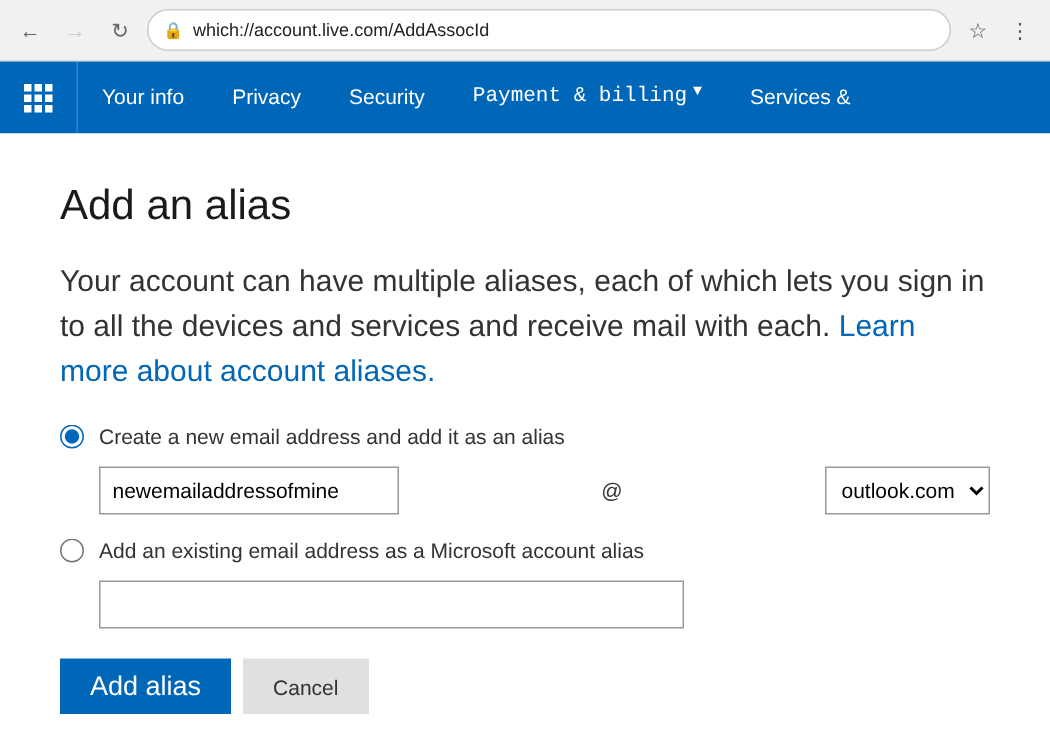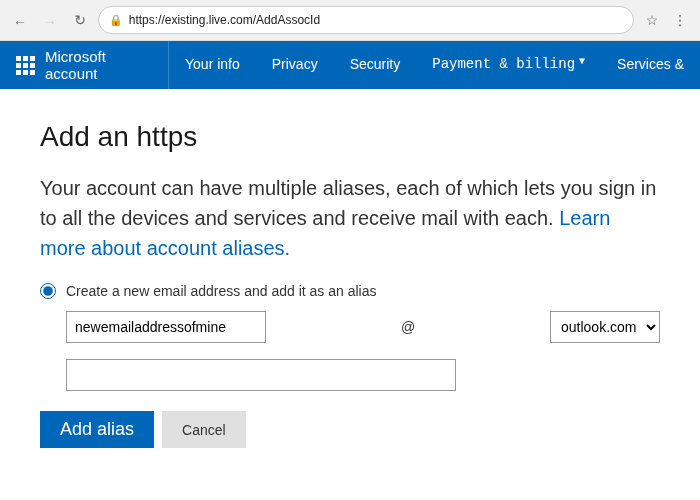--- a/index.html
+++ b/index.html
@@ -55,21 +55,21 @@
 </head>
 <body>
 
 <div class="browser-chrome">
   <div class="browser-toolbar">
     <button class="nav-btn">←</button>
     <button class="nav-btn disabled">→</button>
     <button class="nav-btn">↻</button>
     <div class="address-bar">
       <span class="lock-icon">🔒</span>
-      <span class="url-text">https://existing.live.com/AddAssocId</span>
+      <span class="url-text">which://account.live.com/AddAssocId</span>
     </div>
     <div class="address-bar-right">
       <button class="toolbar-icon-btn">☆</button>
       <button class="toolbar-icon-btn">⋮</button>
     </div>
   </div>
 </div>
 
 <nav class="site-nav">
   <div class="nav-brand">
@@ -77,38 +77,37 @@
       <div class="grid-dot"></div>
       <div class="grid-dot"></div>
       <div class="grid-dot"></div>
       <div class="grid-dot"></div>
       <div class="grid-dot"></div>
       <div class="grid-dot"></div>
       <div class="grid-dot"></div>
       <div class="grid-dot"></div>
       <div class="grid-dot"></div>
     </div>
-    <span>Microsoft account</span>
   </div>
   <div class="nav-links">
     <a class="nav-link">Your info</a>
     <a class="nav-link">Privacy</a>
     <a class="nav-link">Security</a>
     <a class="nav-link">
       <span class="nav-link-with-arrow">
         <span>Payment &amp; billing</span>
         <span class="dropdown-arrow">▼</span>
       </span>
     </a>
     <a class="nav-link">Services &amp;</a>
   </div>
 </nav>
 
 <div class="main-content">
-  <h1 class="page-title">Add an https</h1>
+  <h1 class="page-title">Add an alias</h1>
 
   <p class="description">
     <span>Your account can have multiple aliases, each of which lets you sign in to all the devices and services and receive mail with each.</span>
     <a class="learn-more" href="#">Learn more about account aliases.</a>
   </p>
 
   <div class="radio-option">
     <input type="radio" class="radio-input" name="alias-type" checked="" style="">
     <label class="radio-label">Create a new email address and add it as an alias</label>
   </div>
@@ -116,20 +115,24 @@
   <div class="email-input-row">
     <input type="text" class="email-text-input" value="newemailaddressofmine" style="">
     <span class="at-symbol">@</span>
     <select class="domain-select">
       <option value="outlook.com">outlook.com</option>
       <option value="hotmail.com">hotmail.com</option>
     </select>
   </div>
 
   <div class="existing-email-section">
+    <div class="radio-option">
+      <input type="radio" class="radio-input" name="alias-type" style="">
+      <label class="radio-label">Add an existing email address as a Microsoft account alias</label>
+    </div>
     <input type="text" class="existing-email-input" style="">
   </div>
 
   <div class="button-row">
     <button class="btn-primary">Add alias</button>
     <button class="btn-secondary">Cancel</button>
   </div>
 </div>
 
 </body></html>

